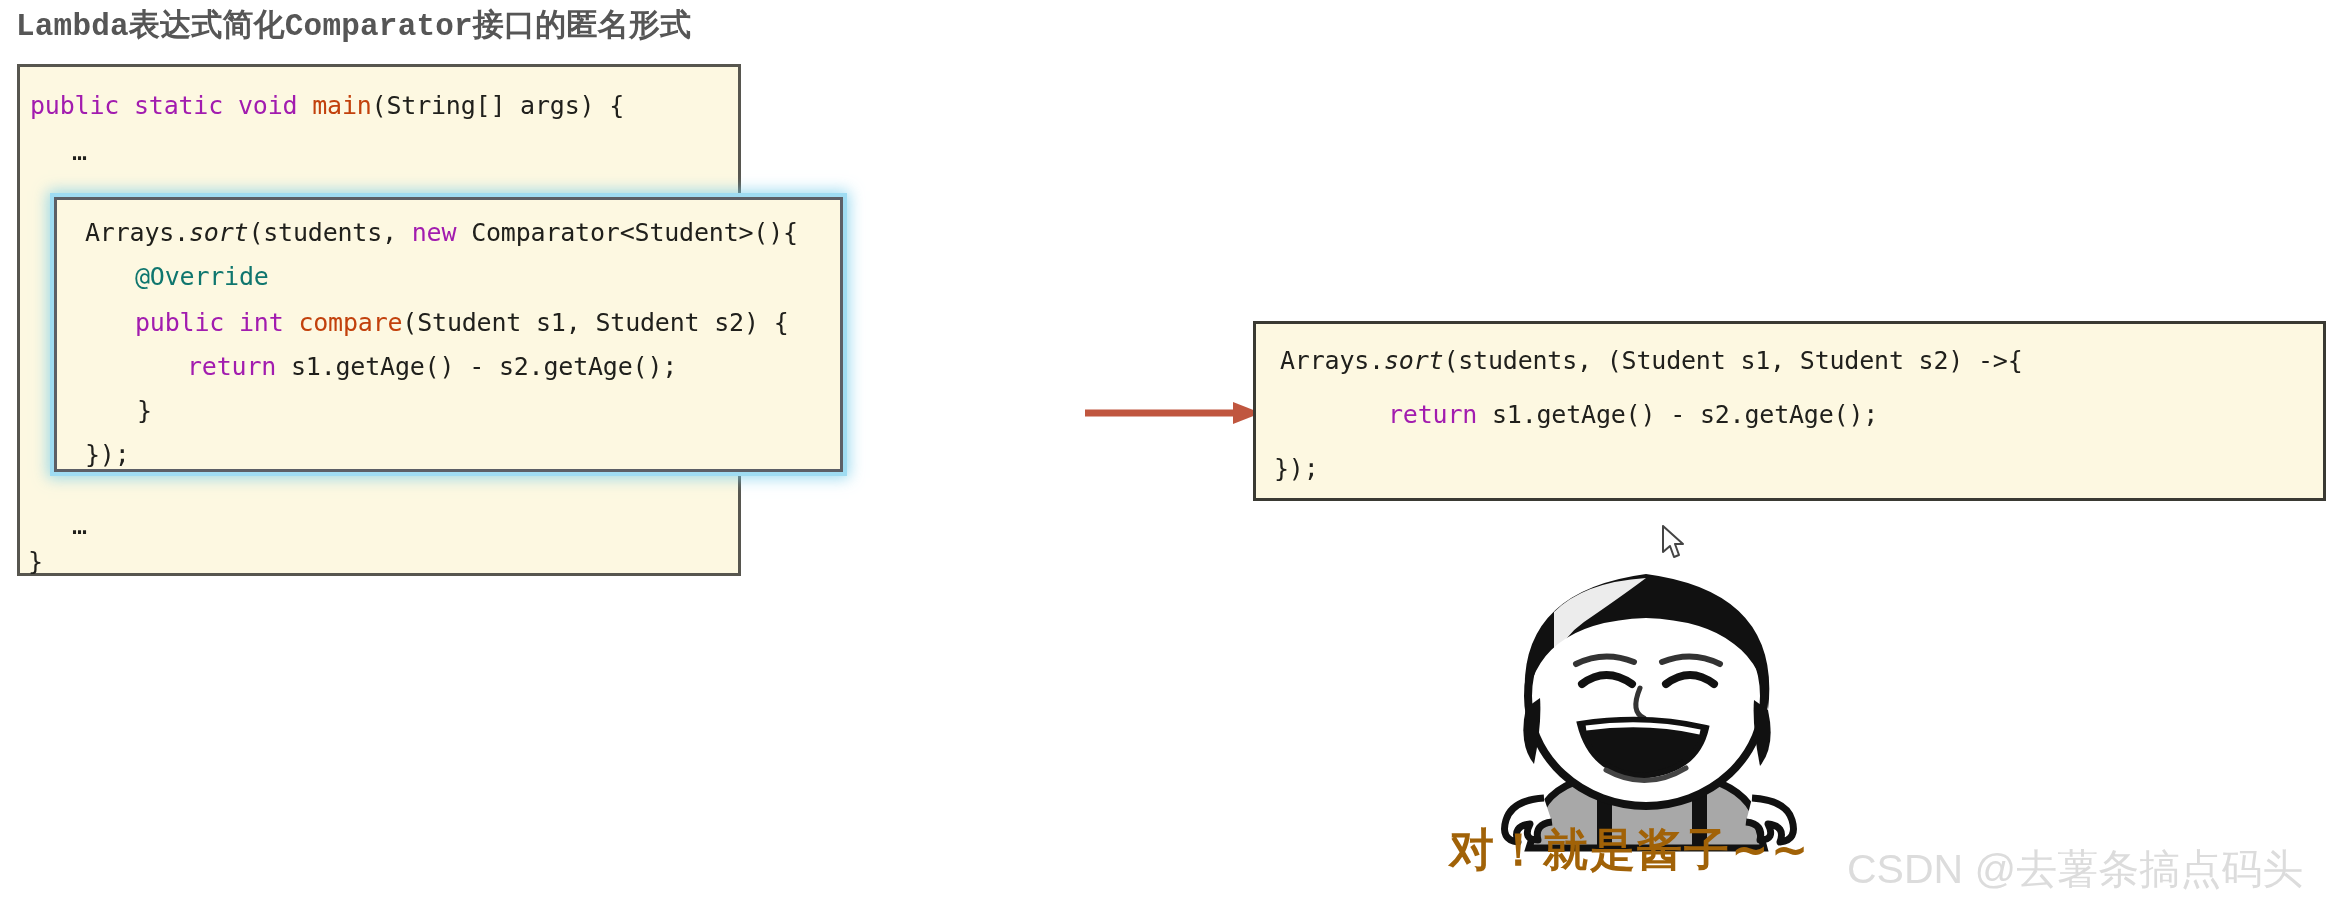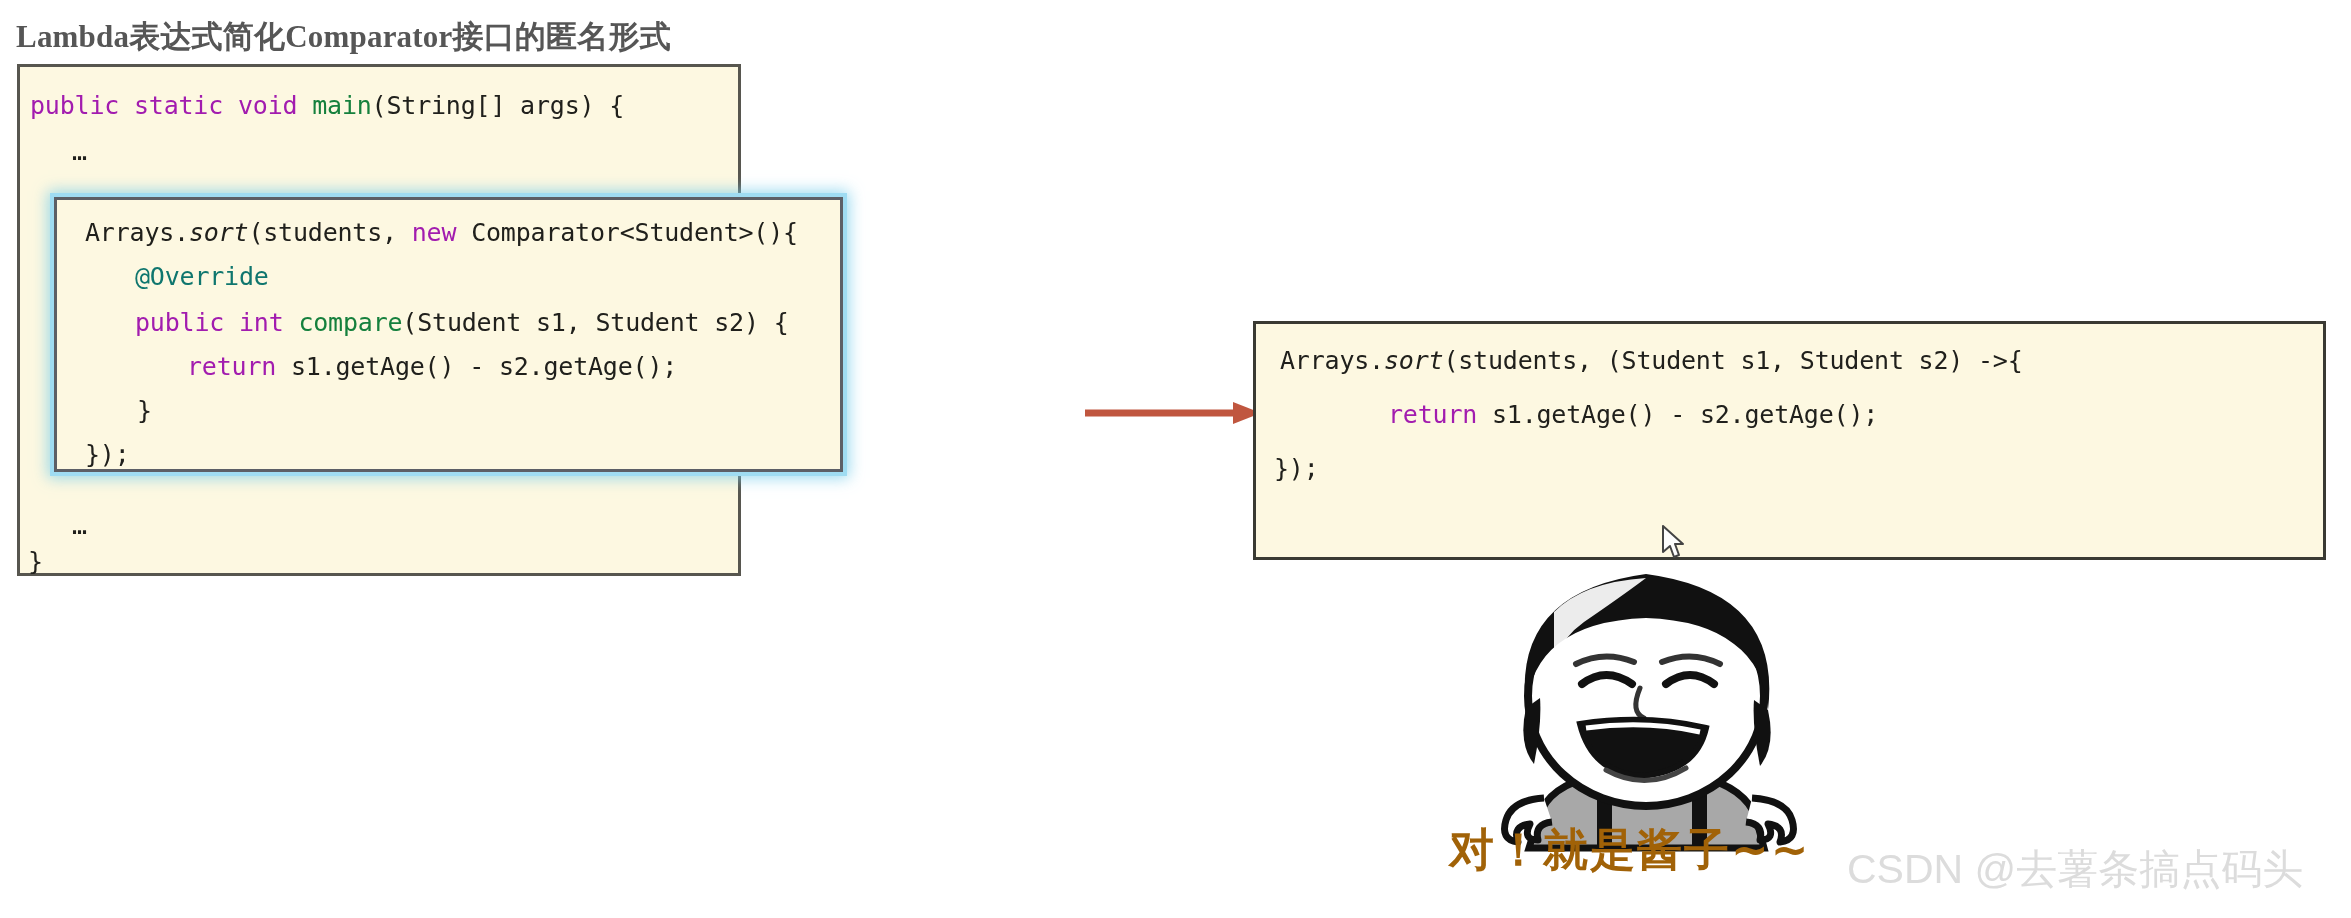--- a/index.html
+++ b/index.html
@@ -6,41 +6,41 @@
   html, body {
     width:2351px; height:918px;
     background:#ffffff;
     font-family:"Liberation Sans", sans-serif;
     overflow:hidden;
   }
   #stage { position:relative; width:2351px; height:918px; background:#fff; }
 
   
   .page-title{
-    position:absolute; left:16px; top:16px;
+    position:absolute; left:16px; top:4px;
     font-size:31px; font-weight:bold; color:#565656;
     letter-spacing:0.2px; white-space:nowrap;
-    font-family:Liberation Serif, serif;
+    font-family:Liberation Mono, monospace;
   }
 
   
   .code-box-outer{
     position:absolute; left:17px; top:64px;
     width:724px; height:512px;
     background:#FDF8E1;
     border:3px solid #57564F;
   }
   .code-line{
     position:absolute;
     font-family:"DejaVu Sans Mono","Liberation Mono",monospace;
     font-size:25px; white-space:pre; color:#20201c;
     letter-spacing:-0.2px;
   }
   .kw   { color:#a21caf; }
-  .mth  { color:#15803d; }
+  .mth  { color:#c2410c; }
   .ann  { color:#0f766e; }
   .ital { font-style:italic; }
 
   
   .o-l1 { left:10px;  top:24px; }
   .o-dots1 { left:52px; top:70px; }
   .o-dots2 { left:52px; top:444px; }
   .o-close { left:8px;  top:480px; }
 
   
@@ -54,21 +54,21 @@
   .i-l1 { left:28px;  top:18px; }
   .i-l2 { left:78px;  top:62px; }
   .i-l3 { left:78px;  top:108px; }
   .i-l4 { left:130px; top:152px; }
   .i-l5 { left:80px;  top:196px; }
   .i-l6 { left:28px;  top:240px; }
 
   
   .code-box-right{
     position:absolute; left:1253px; top:321px;
-    width:1073px; height:239px;
+    width:1073px; height:180px;
     background:#FDF8E1;
     border:3px solid #3A3A33;
   }
   .r-l1 { left:24px;  top:22px; }
   .r-l2 { left:132px; top:76px; }
   .r-l3 { left:18px;  top:130px; }
 
   
   .arrow-wrap{ position:absolute; left:1085px; top:398px; width:180px; height:30px; }
 

